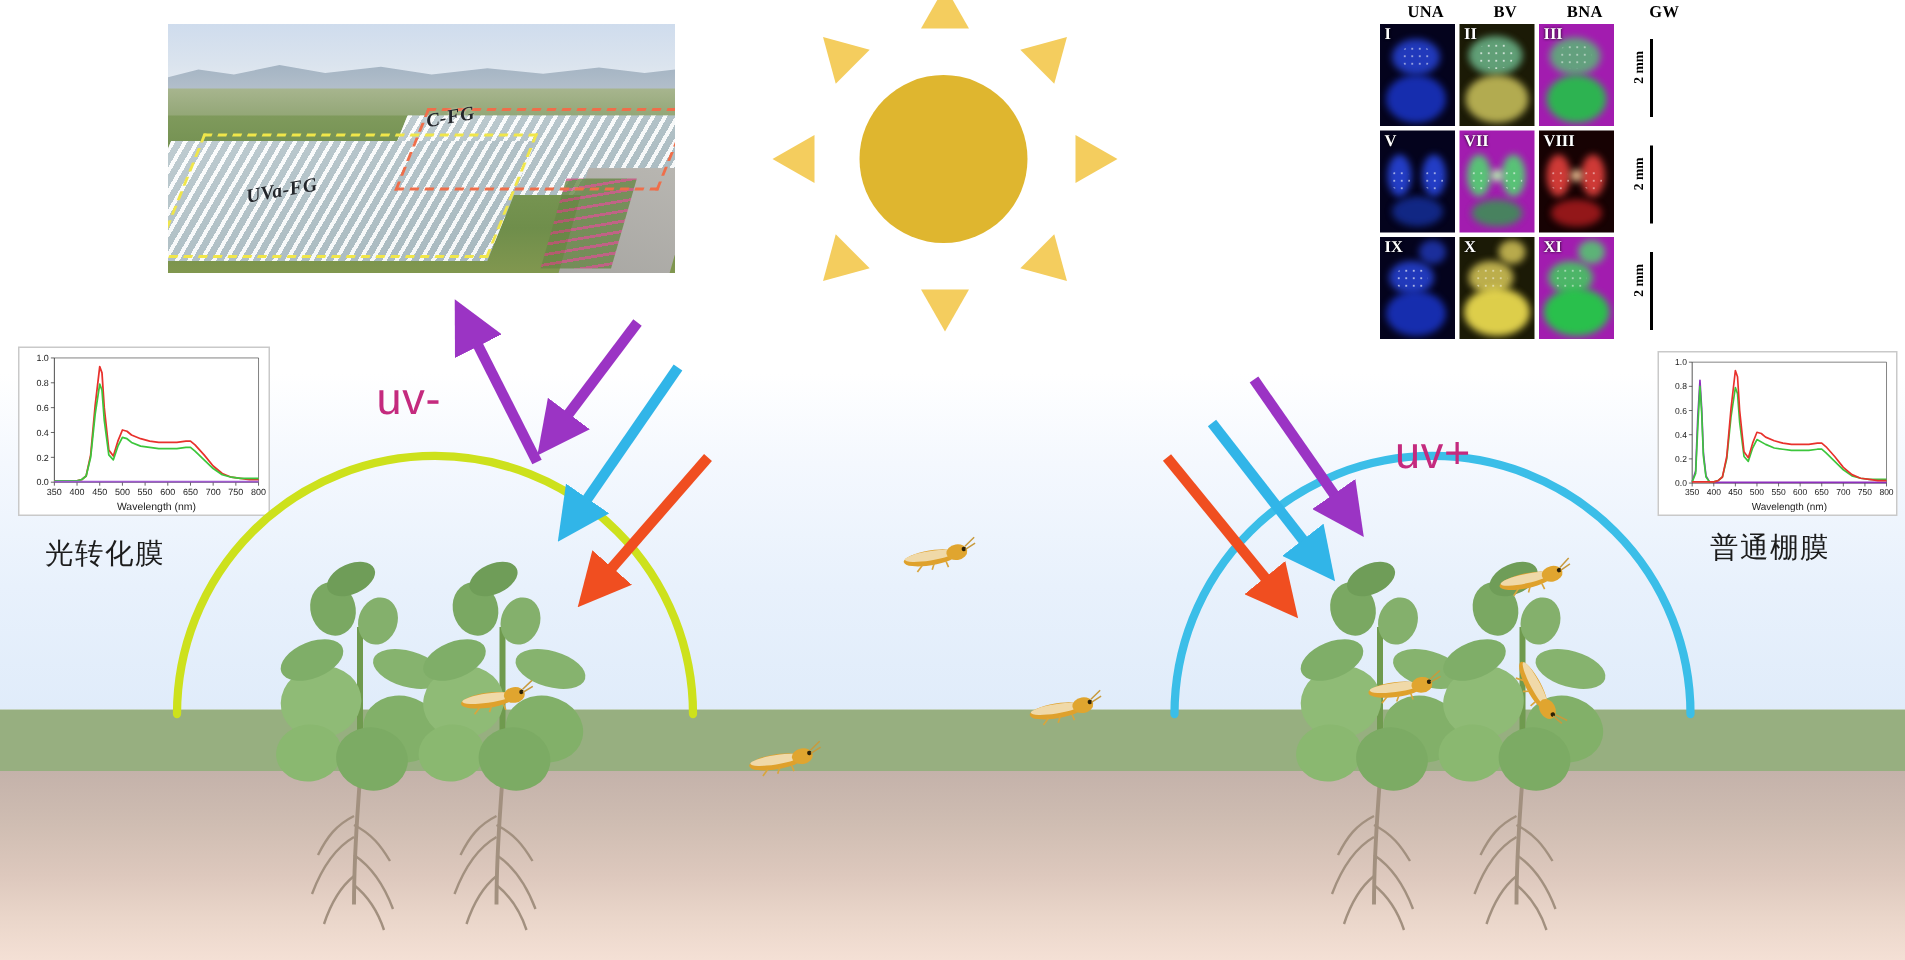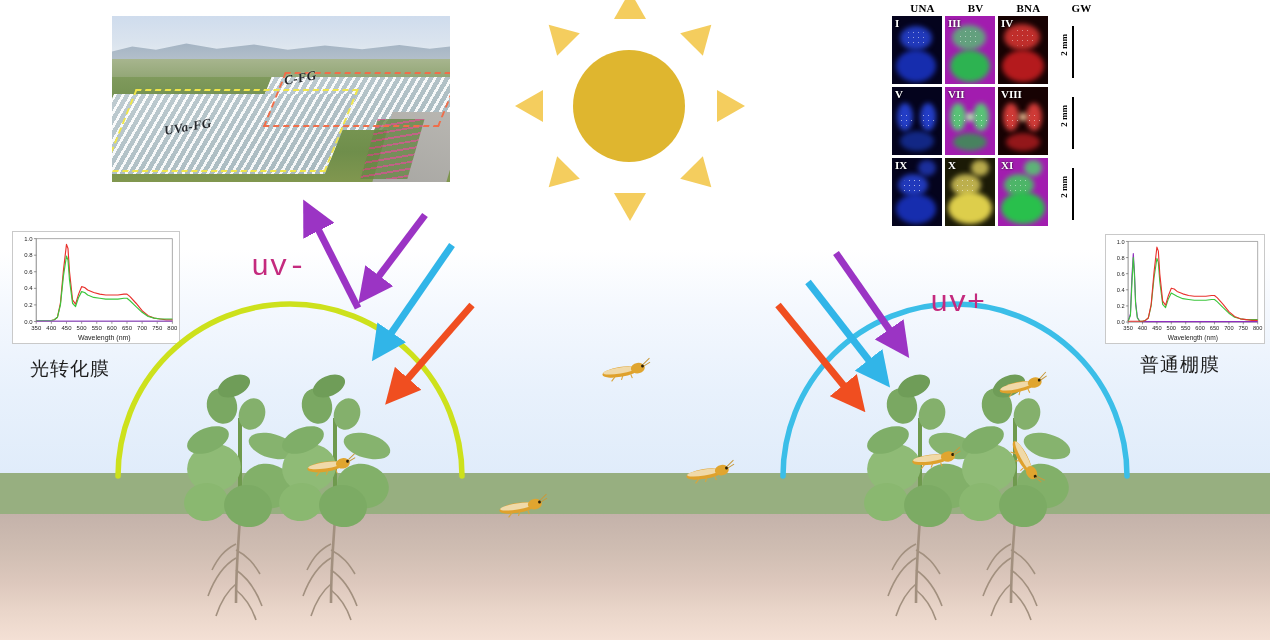--- a/index.html
+++ b/index.html
@@ -128,21 +128,21 @@
   .ray {
     position: absolute; left: 50%; top: 50%;
     width: 0; height: 0;
     border-left: 16px solid transparent;
     border-right: 16px solid transparent;
     border-bottom: 28px solid #f4cd5e;
     transform-origin: 50% 115px;
   }
 
   
-  .micro { position: absolute; left: 892px; top: 2px; width: 240px; height: 226px; }
+  .micro { position: absolute; left: 920px; top: 2px; width: 240px; height: 226px; }
   .micro-head {
     display: flex; width: 212px; height: 14px; margin-left: 4px;
   }
   .micro-head span {
     flex: 1; text-align: center;
     font-family: "Liberation Serif", serif;
     font-weight: bold; font-size: 11px; color: #000;
     letter-spacing: .2px;
   }
   .micro-row { display: flex; width: 240px; height: 68px; margin-bottom: 3px; align-items: stretch; }
@@ -197,21 +197,21 @@
   
   .dome { position: absolute; }
   .dome svg { display: block; overflow: visible; }
 
   
   .arrows { position: absolute; left: 0; top: 0; width: 1270px; height: 640px; pointer-events: none; }
 
   
   .uv-label {
     position: absolute;
-    font-family: Liberation Mono, monospace;
+    font-family: Liberation Sans, sans-serif;
     font-size: 30px;
     color: #c42a7e;
     letter-spacing: .5px;
   }
   .uv-minus { left: 251px; top: 250px; }
   .uv-plus  { left: 930px; top: 238px; margin-top: 48px; }
 
   
   .cn-label {
     position: absolute;
@@ -278,31 +278,31 @@
       <span>GW</span>
     </div>
 
     <div class="micro-row">
       <div class="cell c-una">
         <div class="blob" style="left:8px;top:10px;width:32px;height:24px;background:#2b4cf0;opacity:.75;"></div>
         <div class="blob" style="left:4px;top:34px;width:40px;height:32px;background:#1a35c8;opacity:.85;"></div>
         <div class="spots" style="left:14px;top:14px;width:20px;height:16px;opacity:.55;"></div>
         <span class="cell-num">I</span>
       </div>
+      <div class="cell c-bv">
+        <div class="blob" style="left:6px;top:8px;width:36px;height:26px;background:#7fd9a8;opacity:.7;"></div>
+        <div class="blob" style="left:4px;top:34px;width:42px;height:32px;background:#d9d063;opacity:.8;"></div>
+        <div class="spots" style="left:12px;top:12px;width:24px;height:18px;opacity:.7;"></div>
+        <span class="cell-num">II</span>
+      </div>
       <div class="cell c-bna">
         <div class="blob" style="left:7px;top:9px;width:34px;height:25px;background:#49d96a;opacity:.7;"></div>
         <div class="blob" style="left:5px;top:34px;width:40px;height:32px;background:#21c447;opacity:.9;"></div>
         <div class="spots" style="left:13px;top:13px;width:22px;height:17px;opacity:.5;"></div>
         <span class="cell-num">III</span>
-      </div>
-      <div class="cell c-gw">
-        <div class="blob" style="left:6px;top:8px;width:36px;height:26px;background:#ea3a36;opacity:.8;"></div>
-        <div class="blob" style="left:4px;top:34px;width:42px;height:32px;background:#d01f22;opacity:.85;"></div>
-        <div class="spots" style="left:12px;top:12px;width:24px;height:18px;opacity:.45;"></div>
-        <span class="cell-num">IV</span>
       </div>
       <div class="scale">
         <span class="scale-txt">2 mm</span>
         <div class="scale-bar"></div>
       </div>
     </div>
 
     <div class="micro-row">
       <div class="cell c-una">
         <div class="blob" style="left:5px;top:16px;width:16px;height:28px;background:#2b4cf0;opacity:.8;"></div>

